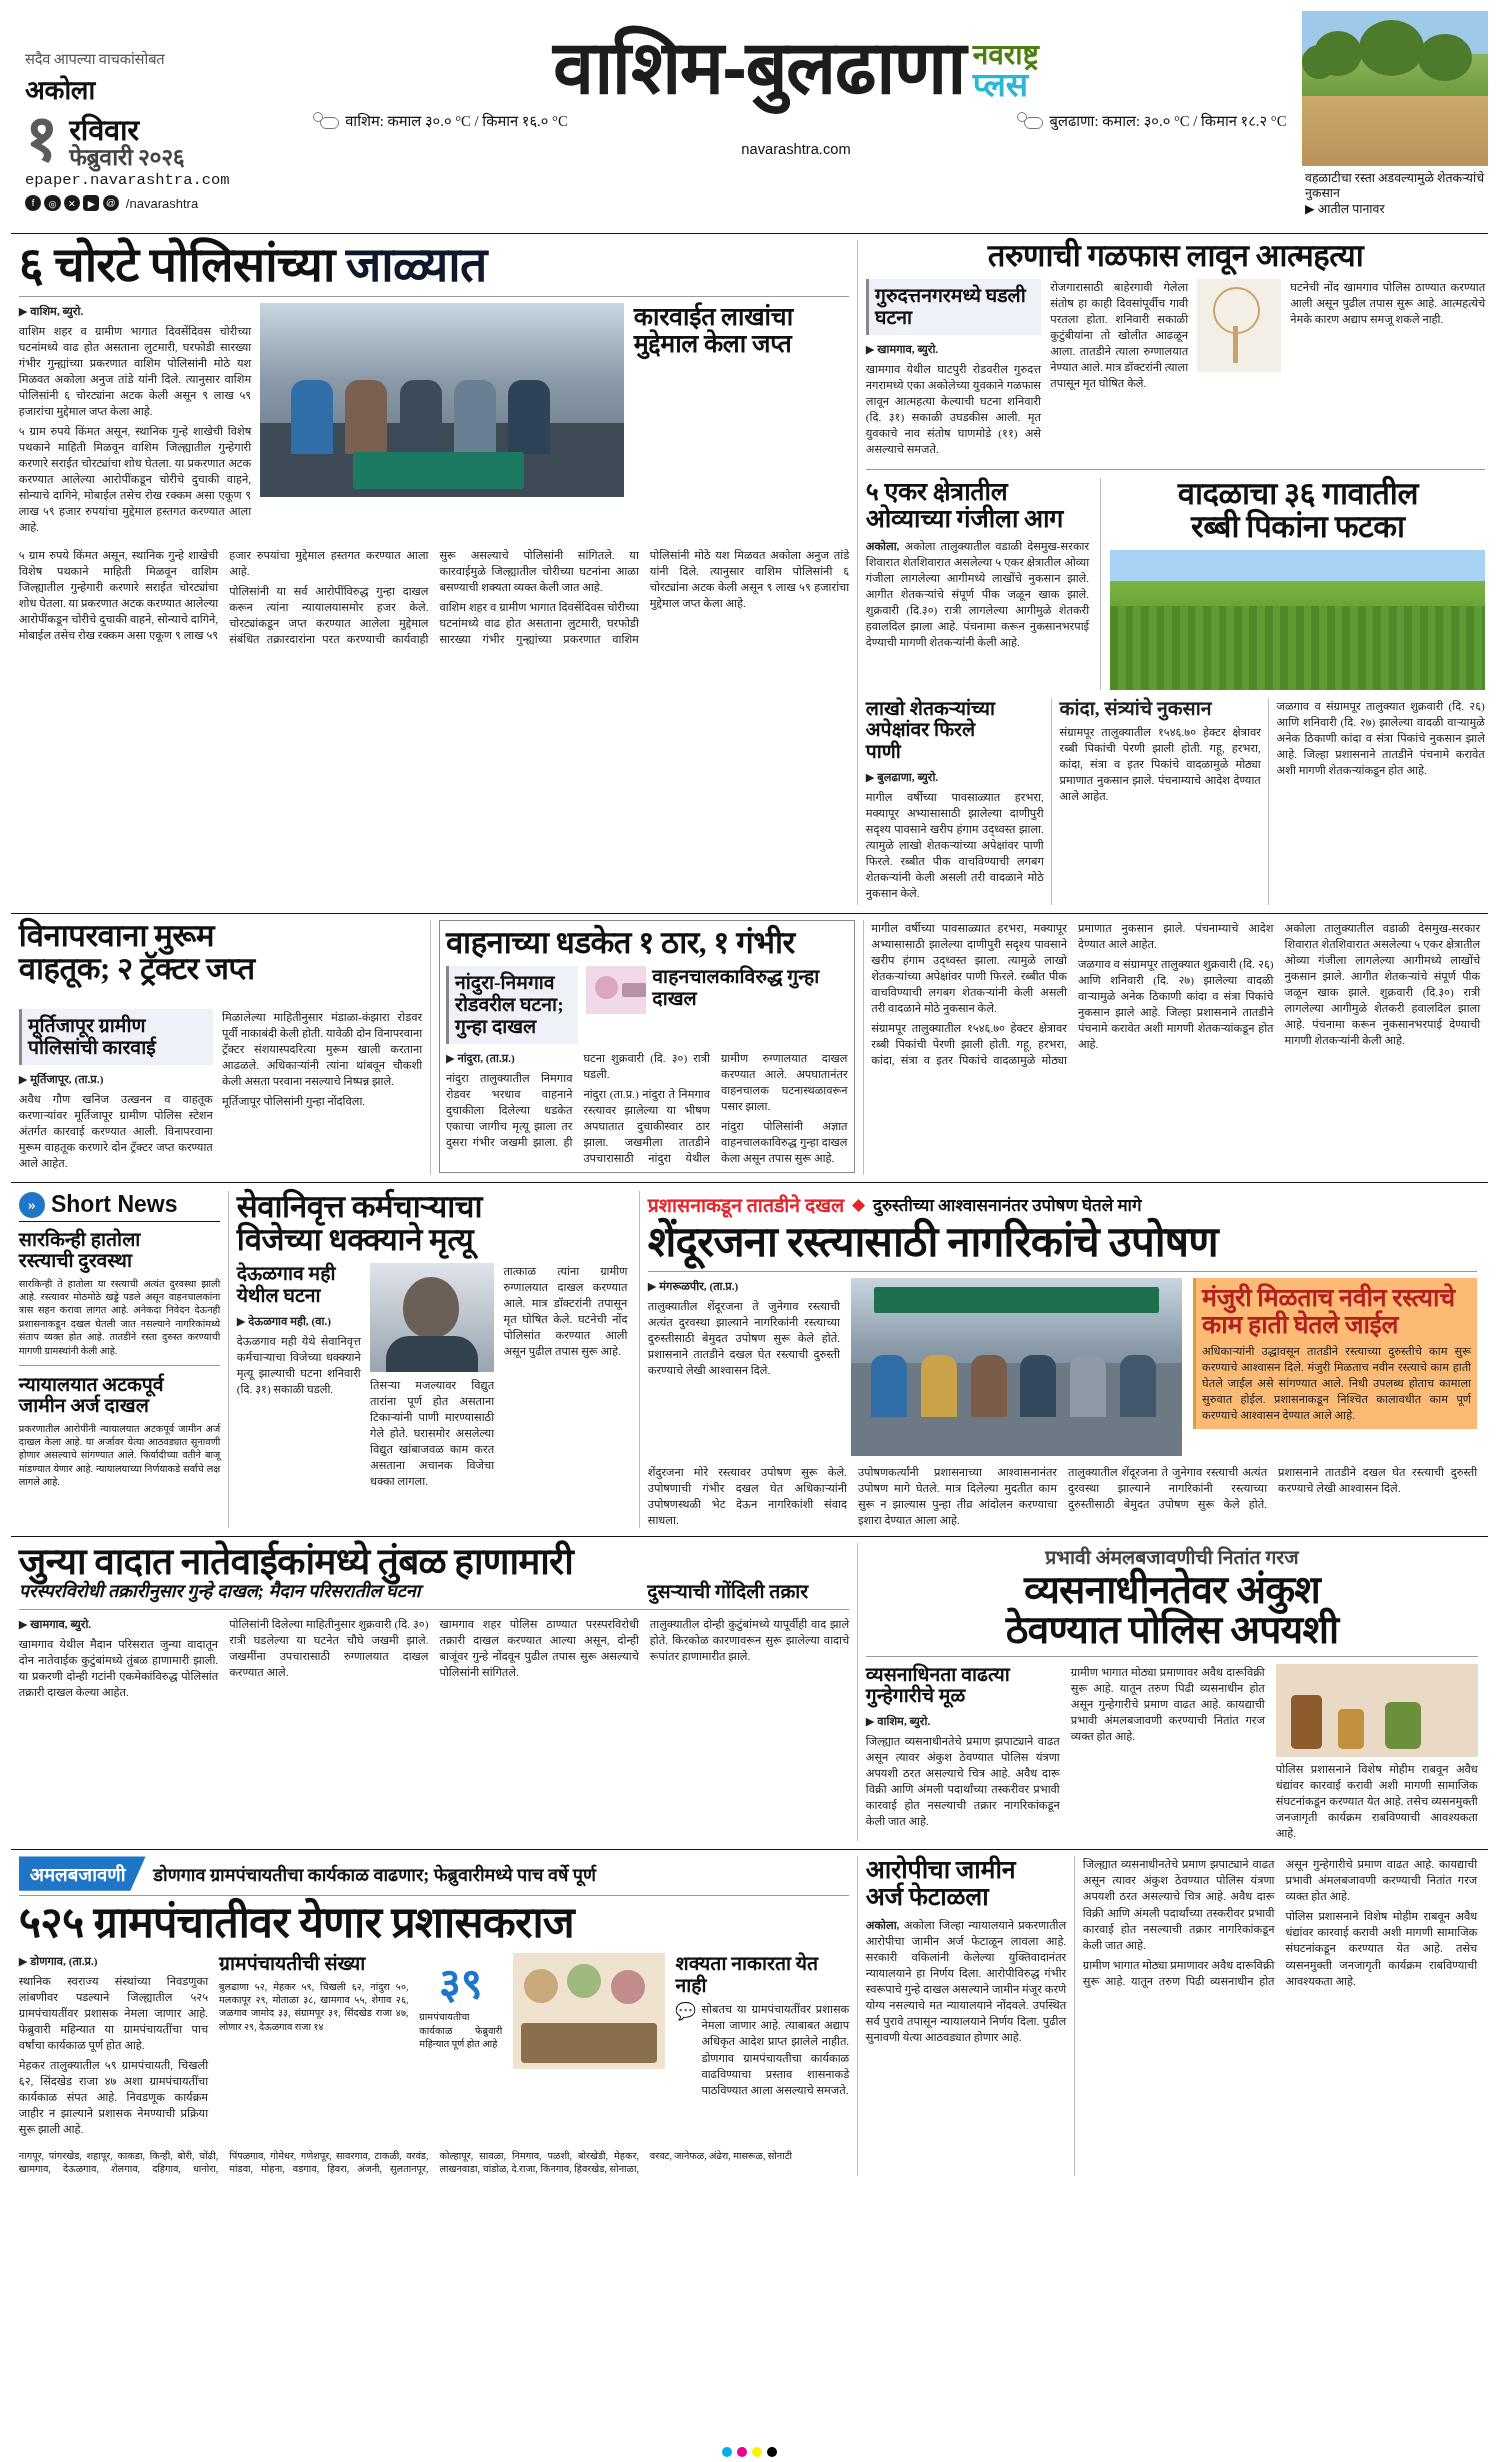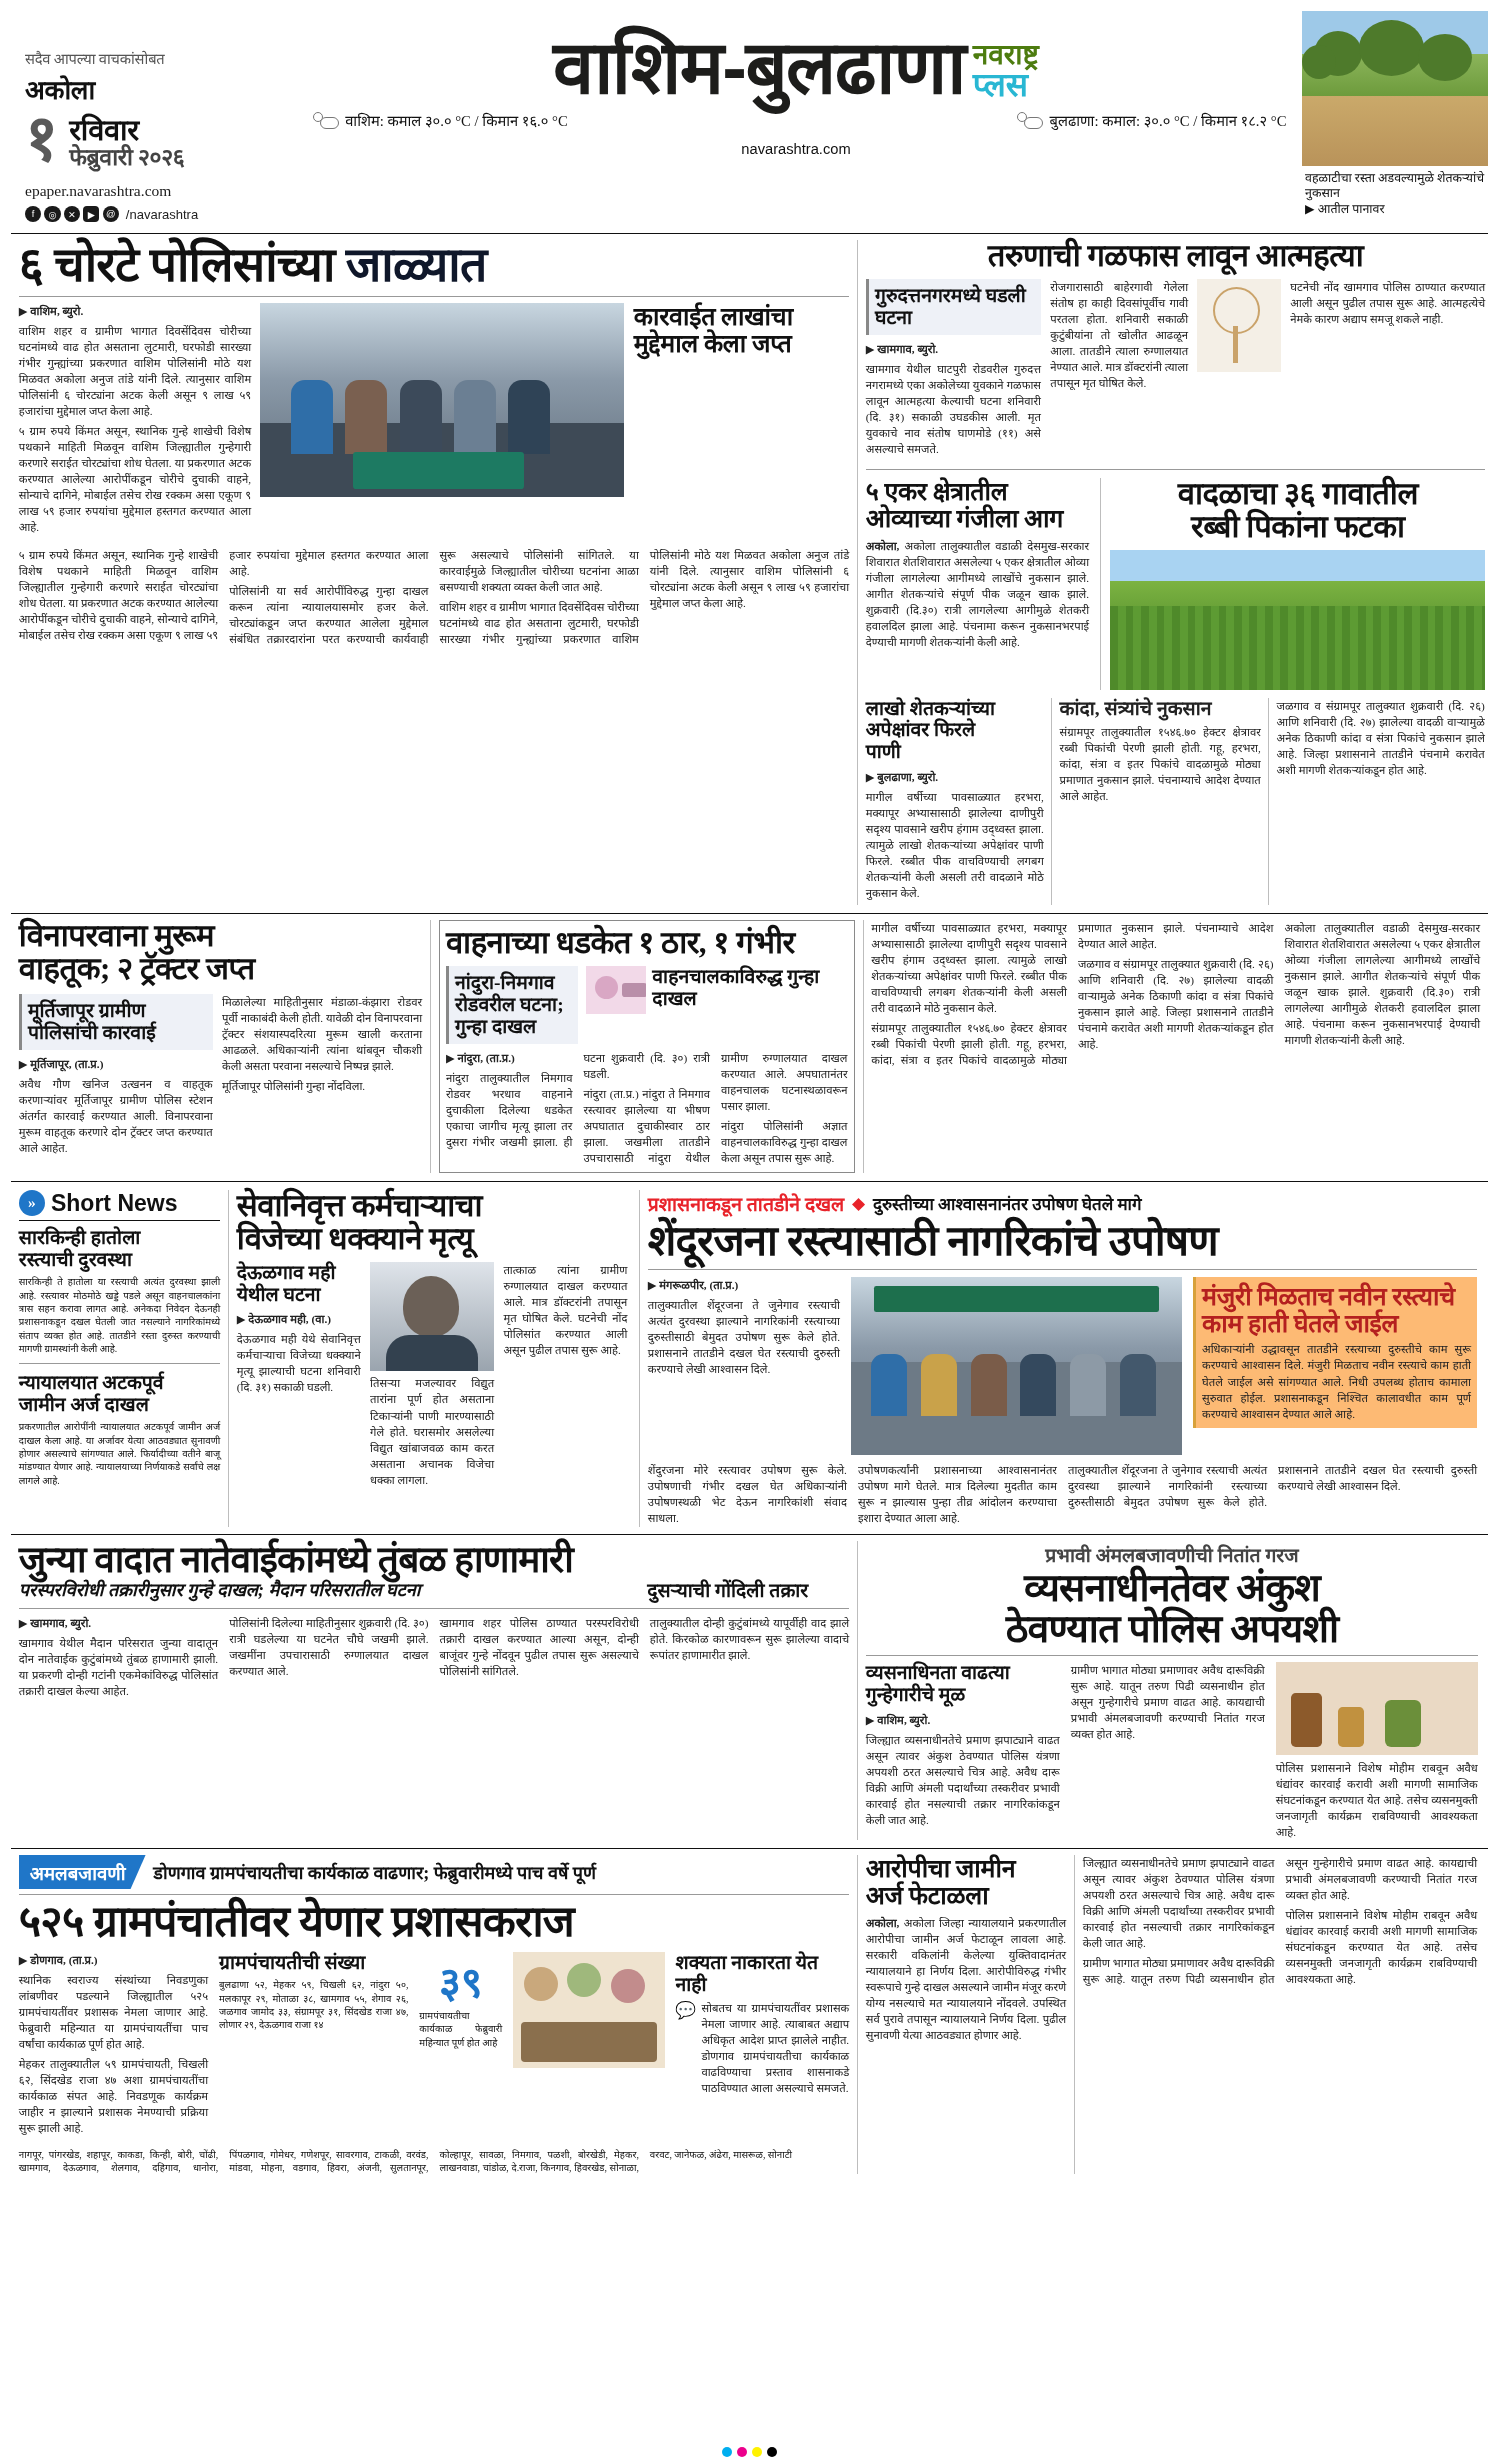--- a/index.html
+++ b/index.html
@@ -19,21 +19,21 @@
   .tagline { font-size: 14.7px; color: #555; font-family: "Liberation Serif", serif; letter-spacing:-0.2px;}
   .city { font-size: 26px; font-weight: bold; margin-top: 3.1px; letter-spacing:-0.4px;}
   .dateblock { display: flex; align-items: flex-start; margin-top: 4.7px; }
   .daynum {
     font-size: 64px; font-weight: bold; color: #5a5a5a; line-height: .85;
     margin-right: 11px;
   }
   .datetext { padding-top: 4.7px; }
   .dow { font-size: 29px; font-weight: bold; line-height: 1.0; letter-spacing:-0.4px;}
   .mon { font-size: 23px; font-weight: bold; color:#444; line-height: 1.1; letter-spacing:-0.4px;}
-  .epaper { font-size: 15.5px; margin-top: 11px; color: #1a1a1a; font-family:Liberation Serif, serif;}
+  .epaper { font-size: 15.5px; margin-top: 0; color: #1a1a1a; font-family:Liberation Mono, monospace;}
   .social { display: flex; align-items: center; gap: 3.1px; margin-top: 6.2px; }
   .sicon {
     width: 16.3px; height: 16.3px; border-radius: 50%; background: #1a1a1a;
     display: inline-flex; align-items: center; justify-content: center;
     color: #fff; font-size: 9.3px; font-family: "Liberation Sans", sans-serif;
   }
   .sicon.yt { border-radius: 3.9px; background:#1a1a1a;}
   .shandle { font-size: 13px; margin-left: 3.9px; font-family:"Liberation Sans",sans-serif; color:#222;}
 
   .mh-center { flex: 1; position: relative; padding-top: 20px; }
@@ -301,21 +301,21 @@
     </div>
   </div>
 
   <hr class="rule" style="margin-top:7.8px;">
 
   <div class="grid" style="margin-top:6.2px;">
 
     <div class="col" style="width:419px;">
       <div class="hl-l">विनापरवाना मुरूम</div>
       <div class="hl-l">वाहतूक; २ ट्रॅक्टर जप्त</div>
-      <div style="display:flex;gap:9.3px;margin-top:8px;">
+      <div style="display:flex;gap:9.3px;margin-top:23px;">
         <div style="width:194px;">
           <div class="shadebox">
             <div class="hl-s">मूर्तिजापूर ग्रामीण</div>
             <div class="hl-s">पोलिसांची कारवाई</div>
           </div>
           <div class="body-txt" style="margin-top:6.2px;">
             <p><span class="dateline">▶ मूर्तिजापूर, (ता.प्र.)</span></p>
             <p>अवैध गौण खनिज उत्खनन व वाहतूक करणाऱ्यांवर मूर्तिजापूर ग्रामीण पोलिस स्टेशन अंतर्गत कारवाई करण्यात आली. विनापरवाना मुरूम वाहतूक करणारे दोन ट्रॅक्टर जप्त करण्यात आले आहेत.</p>
           </div>
         </div>

